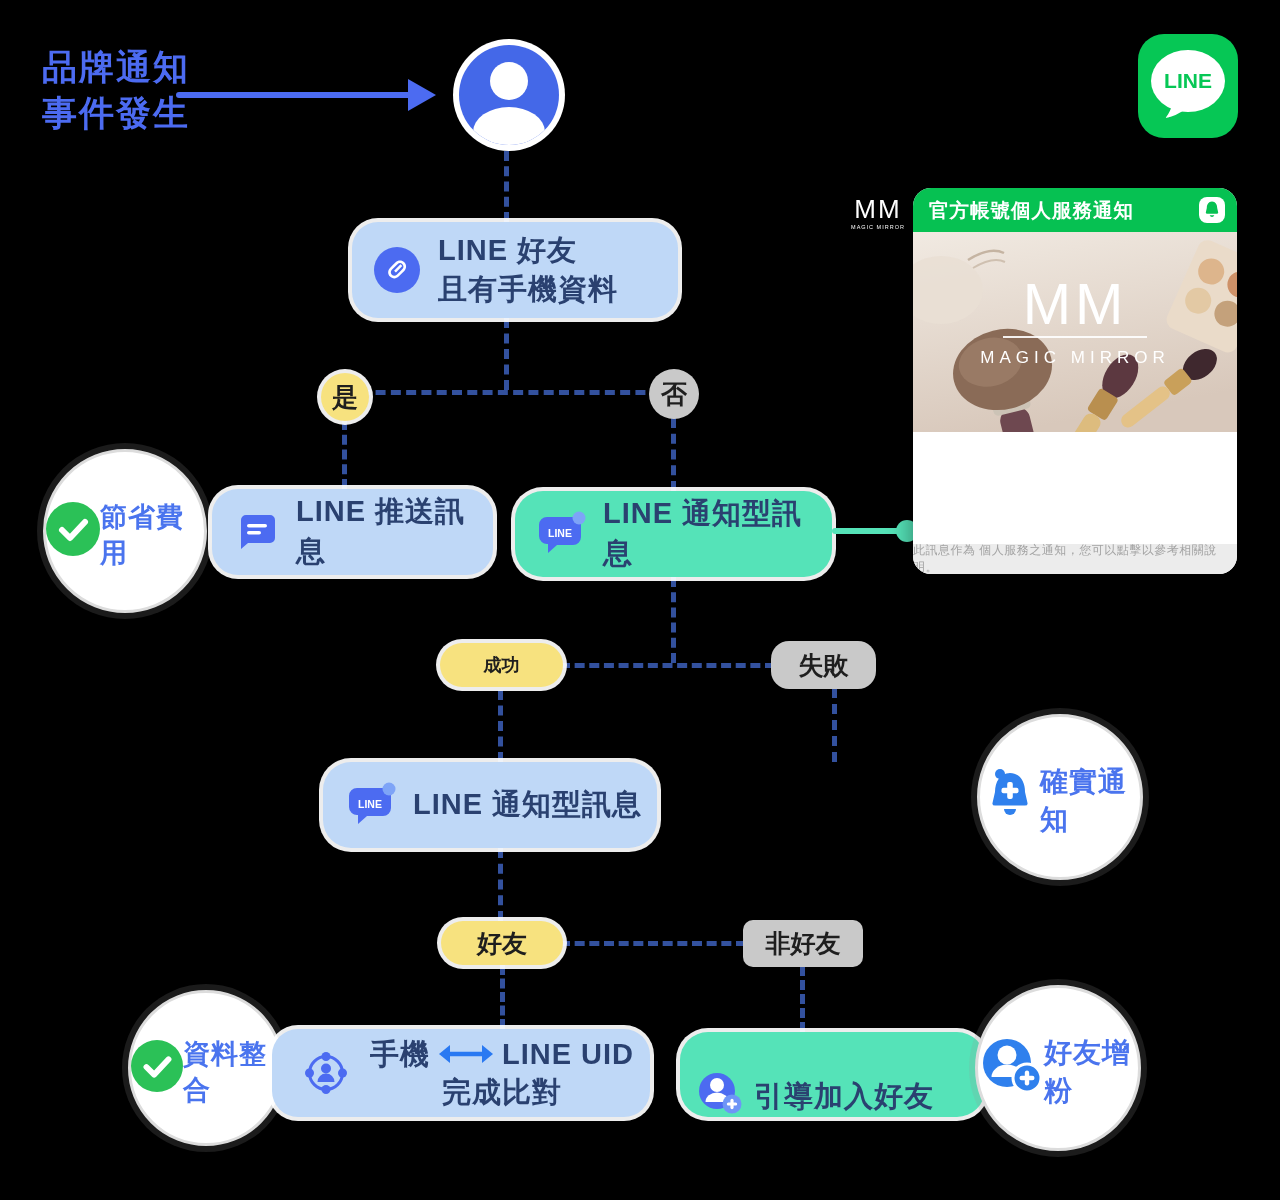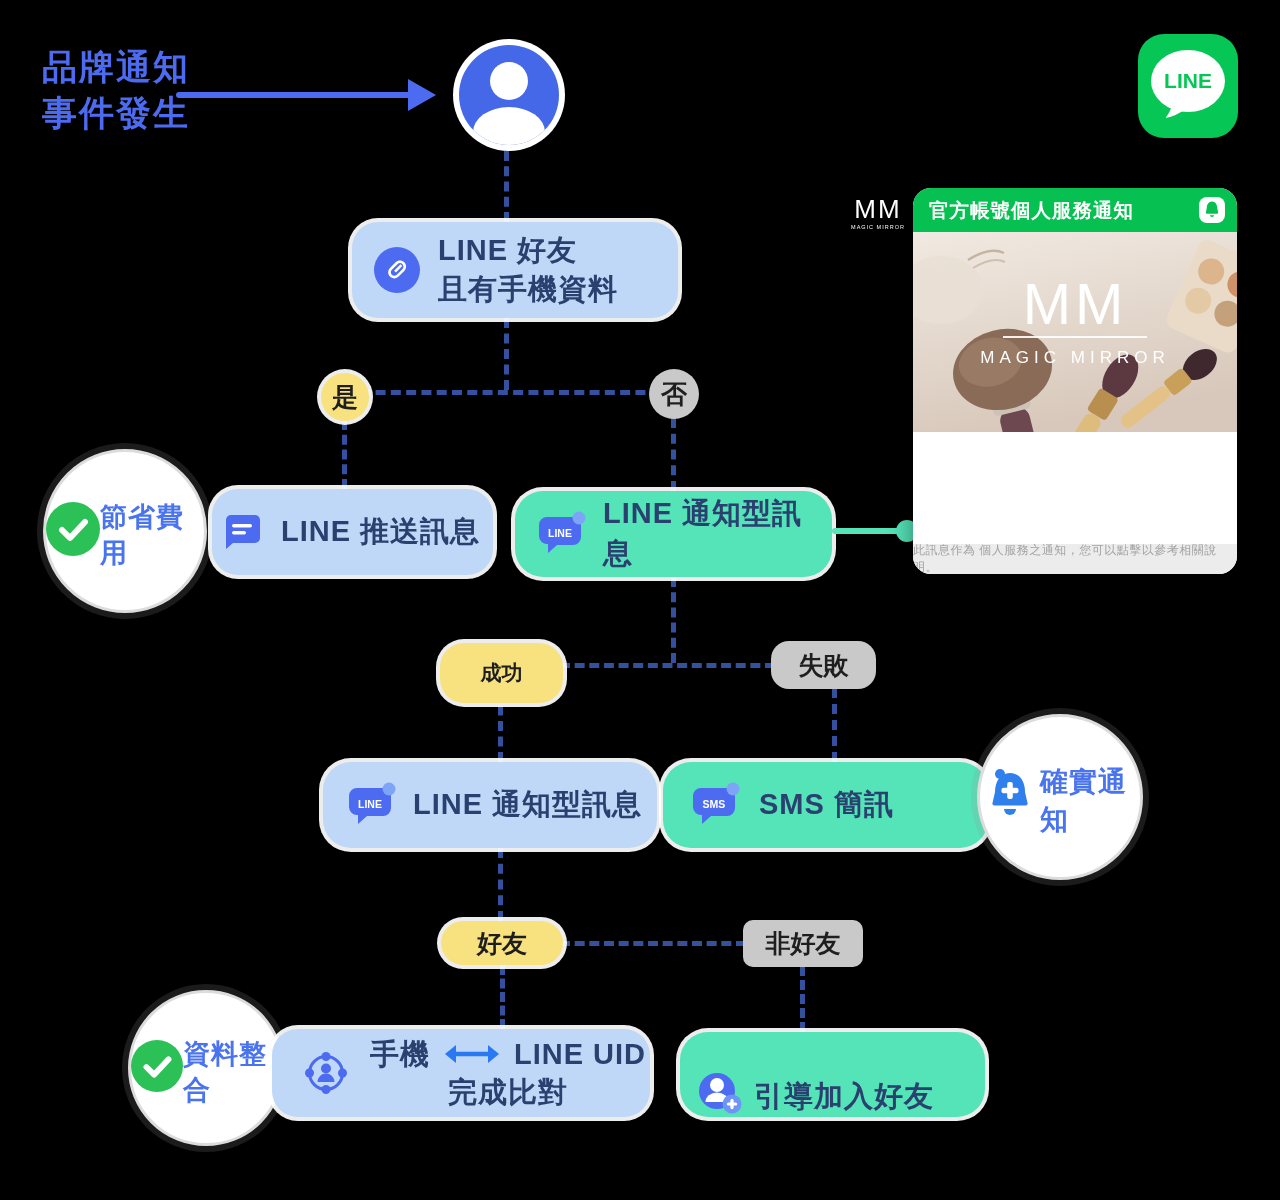--- a/index.html
+++ b/index.html
@@ -127,21 +127,21 @@
   <div class="badge-circle" style="left:43px;top:449px;width:164px;height:164px;">
     <span>
       <svg width="54" height="54" viewBox="0 0 54 54">
         <circle cx="27" cy="27" r="27" fill="#2BC157"></circle>
         <path d="M16 28 l8 8 l15 -16" stroke="#fff" stroke-width="6" fill="none" stroke-linecap="round" stroke-linejoin="round"></path>
       </svg>
     </span>
     <span class="blabel">節省費用</span>
   </div>
 
-  <div class="fbox blue" style="left:212px;top:489px;width:281px;height:86px;border-radius:26px;padding-left:9px;gap:18px;">
+  <div class="fbox blue" style="left:212px;top:489px;width:281px;height:86px;border-radius:26px;padding-left:24px;gap:18px;">
     <span class="icon-chip">
       <svg width="42" height="42" viewBox="0 0 42 42">
         <path d="M7 4 h28 a5 5 0 0 1 5 5 v18 a5 5 0 0 1 -5 5 h-22 l-7 6 v-29 a5 5 0 0 1 5 -5 z" fill="#4C6BF1" transform="translate(-1 0)"></path>
         <rect x="11" y="13" width="20" height="3.6" rx="1.8" fill="#fff"></rect>
         <rect x="11" y="20" width="14" height="3.6" rx="1.8" fill="#fff"></rect>
       </svg>
     </span>
     <span class="txt">LINE 推送訊息</span>
   </div>
 
@@ -152,48 +152,38 @@
         <circle cx="42" cy="7" r="6.5" fill="#7EA4F7"></circle>
         <text x="23" y="25.5" text-anchor="middle" font-size="10.5" font-weight="bold" fill="#fff" font-family="Liberation Sans, sans-serif">LINE</text>
       </svg>
     </span>
     <span class="txt">LINE 通知型訊息</span>
   </div>
 
   <div class="conn-green" style="left:832px;top:528px;width:72px;height:6px;border-radius:3px;"></div>
   <div class="dot-green" style="left:896px;top:520px;"></div>
 
-  <div class="pill yellow" style="left:440px;top:643px;width:123px;height:60px;border-radius:24px;font-size:21px;">
+  <div class="pill yellow" style="left:440px;top:643px;width:123px;height:44px;border-radius:24px;font-size:18px;">
       <span>成功</span>
     </div>
   <div class="pill gray" style="left:771px;top:641px;width:105px;height:48px;border-radius:18px;font-size:25px;box-shadow:none;">
       <span>失敗</span>
     </div>
 
   <div class="fbox blue" style="left:323px;top:762px;width:334px;height:86px;border-radius:28px;padding-left:24px;gap:16px;">
     <span class="icon-chip">
       <svg width="50" height="46" viewBox="0 0 50 46">
         <path d="M10 6 h26 a8 8 0 0 1 8 8 v12 a8 8 0 0 1 -8 8 h-16 l-9 8 v-9 a8 8 0 0 1 -9 -8 v-11 a8 8 0 0 1 8 -8 z" fill="#4C6BF1"></path>
         <circle cx="42" cy="7" r="6.5" fill="#7EA4F7"></circle>
         <text x="23" y="25.5" text-anchor="middle" font-size="10.5" font-weight="bold" fill="#fff" font-family="Liberation Sans, sans-serif">LINE</text>
       </svg>
     </span>
     <span class="txt">LINE 通知型訊息</span>
   </div>
 
-  <div class="fbox green" style="left:663px;top:762px;width:325px;height:86px;border-radius:28px;padding-left:28px;gap:18px;">
-    <span class="icon-chip">
-      <svg width="50" height="46" viewBox="0 0 50 46">
-        <path d="M10 6 h26 a8 8 0 0 1 8 8 v12 a8 8 0 0 1 -8 8 h-16 l-9 8 v-9 a8 8 0 0 1 -9 -8 v-11 a8 8 0 0 1 8 -8 z" fill="#4C6BF1"></path>
-        <circle cx="42" cy="7" r="6.5" fill="#7EA4F7"></circle>
-        <text x="23" y="25.5" text-anchor="middle" font-size="10.5" font-weight="bold" fill="#fff" font-family="Liberation Sans, sans-serif">SMS</text>
-      </svg>
-    </span>
-    <span class="txt">SMS 簡訊</span>
-  </div>
 
   <div class="badge-circle" style="left:977px;top:714px;width:166px;height:166px;">
     <span>
       <svg width="60" height="60" viewBox="0 0 60 60">
         <circle cx="20" cy="9" r="5" fill="#2F80ED"></circle>
         <path d="M30 8 C20 8 15 17 15 27 L12.5 38 Q12 40.5 15 40.5 L45 40.5 Q48 40.5 47.5 38 L45 27 C45 17 40 8 30 8 Z" fill="#2F80ED"></path>
         <rect x="27.2" y="17" width="5.6" height="17" rx="2" fill="#fff"></rect>
         <rect x="21.5" y="22.7" width="17" height="5.6" rx="2" fill="#fff"></rect>
         <path d="M24 44 a6 6 0 0 0 12 0 z" fill="#2F80ED"></path>
       </svg>
@@ -224,21 +214,21 @@
         <circle cx="24" cy="24" r="16.5" fill="none" stroke="#4C6BF1" stroke-width="3"></circle>
         <circle cx="24" cy="7.5" r="4.5" fill="#4C6BF1"></circle>
         <circle cx="7.5" cy="24" r="4.5" fill="#4C6BF1"></circle>
         <circle cx="24" cy="40.5" r="4.5" fill="#4C6BF1"></circle>
         <circle cx="40.5" cy="24" r="4.5" fill="#4C6BF1"></circle>
         <circle cx="24" cy="19.5" r="5" fill="#4C6BF1"></circle>
         <path d="M15.5 33 a8.5 8.5 0 0 1 17 0 z" fill="#4C6BF1"></path>
       </svg>
     </span>
     <span style="line-height:38px;">
-      <span style="display:flex;align-items:center;gap:14px;">
+      <span style="display:flex;align-items:center;gap:8px;">
         <span class="txt">手機</span>
         <span style="display:inline-flex;">
           <svg width="56" height="22" viewBox="0 0 56 22">
             <line x1="10" y1="11" x2="46" y2="11" stroke="#2979F2" stroke-width="4.5"></line>
             <path d="M12 2 L1 11 L12 20 z" fill="#2979F2"></path>
             <path d="M44 2 L55 11 L44 20 z" fill="#2979F2"></path>
           </svg>
         </span>
         <span class="txt">LINE UID</span>
       </span>
@@ -253,20 +243,33 @@
         <circle cx="21" cy="16" r="7" fill="#fff"></circle>
         <path d="M9.5 33 a11.5 9.5 0 0 1 23 0 z" fill="#fff"></path>
         <circle cx="36" cy="35" r="9.5" fill="#6E95F6"></circle>
         <rect x="34.4" y="29.8" width="3.2" height="10.4" rx="1.6" fill="#fff"></rect>
         <rect x="30.8" y="33.4" width="10.4" height="3.2" rx="1.6" fill="#fff"></rect>
       </svg>
     </span>
     <span class="txt">引導加入好友</span>
   </div>
 
+  <div class="badge-circle" style="left:975px;top:985px;width:166px;height:166px;">
+    <span>
+      <svg width="66" height="62" viewBox="0 0 66 62">
+        <circle cx="29" cy="28" r="24" fill="#2F80ED"></circle>
+        <circle cx="29" cy="20" r="9.5" fill="#fff"></circle>
+        <path d="M13.5 42 a15.5 12.5 0 0 1 31 0 z" fill="#fff"></path>
+        <circle cx="49" cy="43" r="14" fill="#2F80ED" stroke="#fff" stroke-width="3"></circle>
+        <rect x="46.8" y="35.5" width="4.4" height="15" rx="2.2" fill="#fff"></rect>
+        <rect x="41.5" y="40.8" width="15" height="4.4" rx="2.2" fill="#fff"></rect>
+      </svg>
+    </span>
+    <span class="blabel" style="font-size:28px;">好友增粉</span>
+  </div>
 
   <div class="mm-side">
     <div class="mm">MM</div>
     <div class="nm">MAGIC MIRROR</div>
   </div>
 
   <div class="pcard">
     <div class="pcard-header">
       <span class="htxt">官方帳號個人服務通知</span>
       <span style="display:inline-flex;">

